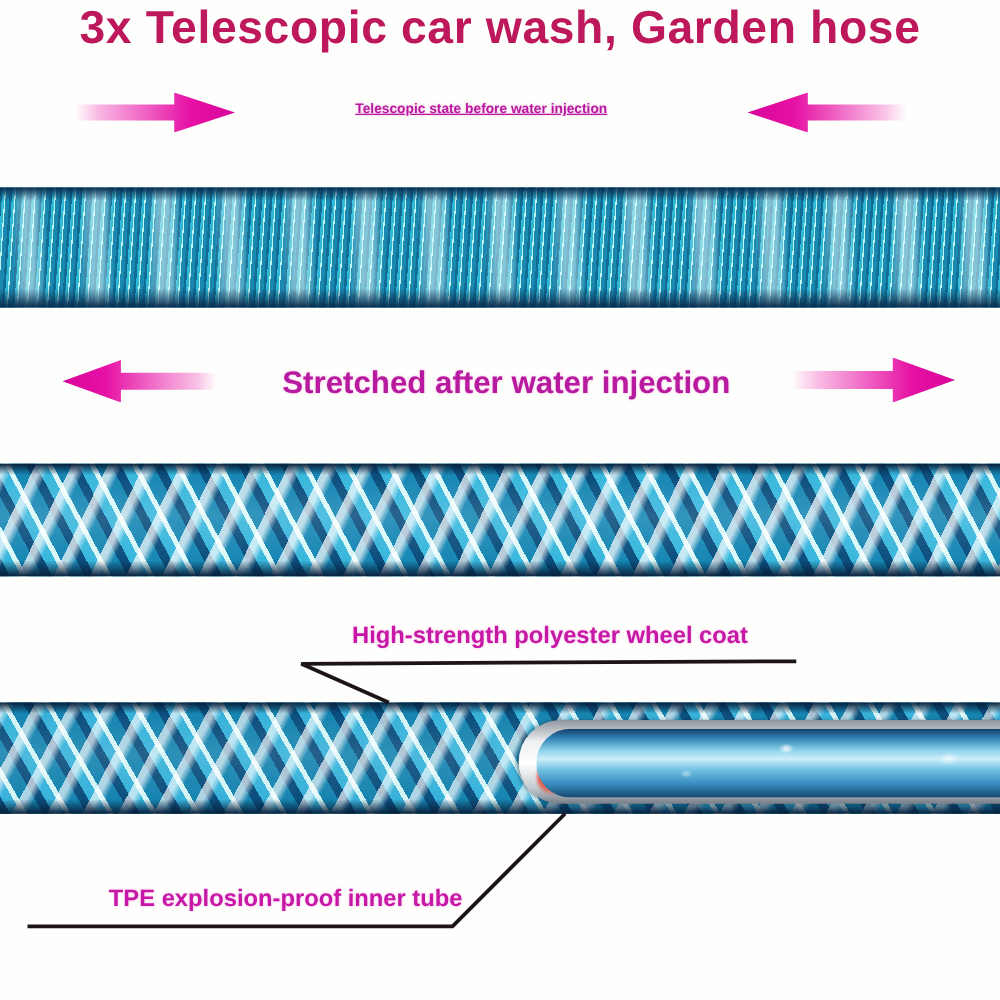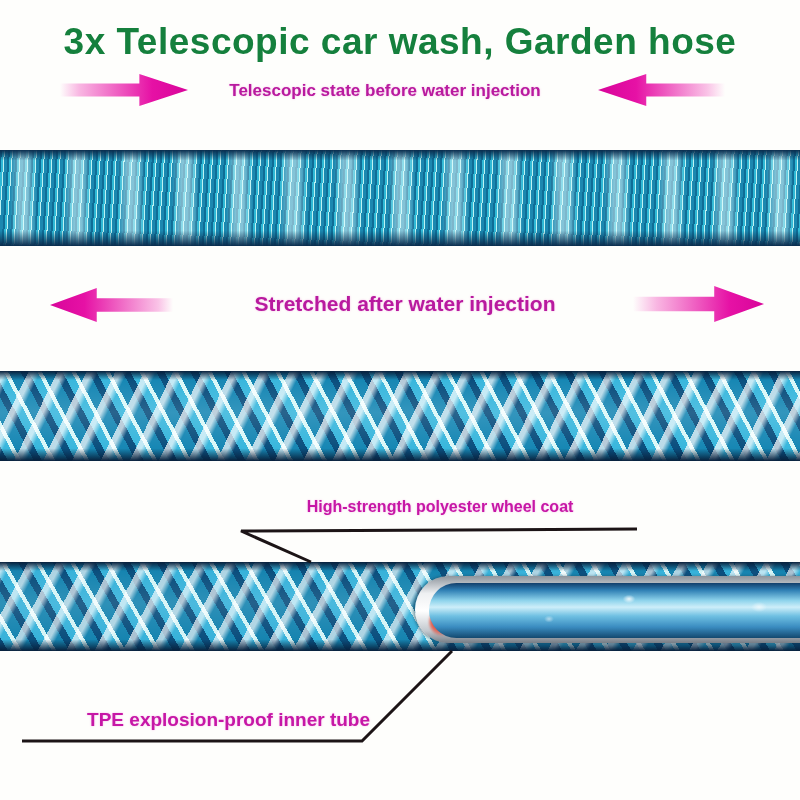--- a/index.html
+++ b/index.html
@@ -3,30 +3,30 @@
 <meta charset="utf-8">
 <style>
   html,body{margin:0;padding:0;background:#ffffff;}
   #canvas{
     position:relative;width:800px;height:800px;overflow:hidden;
     background:#fefefc;
     font-family:"Liberation Sans", sans-serif;
   }
   
   .title{
-    position:absolute;top:21px;left:0;width:800px;text-align:center;
-    font-size:37px;font-weight:700;color:#15803d;letter-spacing:.5px;
+    position:absolute;top:1px;left:0;width:800px;text-align:center;
+    font-size:37px;font-weight:700;color:#be185d;letter-spacing:.5px;
   }
   
   .caption{
     position:absolute;text-align:center;font-weight:700;color:#b81a9f;
     text-shadow:0 0 2px rgba(230,40,180,.35);
   }
-  .caption.before{top:81px;left:190px;width:390px;font-size:17px;}
-  .caption.after{top:292px;left:210px;width:390px;font-size:21px;}
+  .caption.before{top:81px;left:190px;width:390px;font-size:11px;text-decoration:underline;}
+  .caption.after{top:292px;left:210px;width:390px;font-size:25px;}
   
   .arrow{position:absolute;}
   .arrow.point-right{clip-path:polygon(0 30%,62% 30%,62% 0,100% 50%,62% 100%,62% 70%,0 70%);}
   .arrow.point-left{clip-path:polygon(100% 30%,38% 30%,38% 0,0 50%,38% 100%,38% 70%,100% 70%);}
   .arrow.r1-left{left:60px;top:74px;width:128px;height:32px;
     background:linear-gradient(90deg,rgba(236,17,166,0) 0%,rgba(236,17,166,.3) 15%,#e611a5 72%,#d8059a 100%);}
   .arrow.r1-right{left:598px;top:74px;width:127px;height:32px;
     background:linear-gradient(90deg,#d8059a 0%,#e611a5 30%,rgba(236,17,166,.25) 86%,rgba(236,17,166,0) 100%);}
   .arrow.r2-left{left:50px;top:288px;width:123px;height:34px;
     background:linear-gradient(90deg,#d8059a 0%,#e611a5 28%,rgba(236,17,166,.25) 88%,rgba(236,17,166,0) 100%);}
@@ -75,21 +75,21 @@
       radial-gradient(9px 6px at 200px 16px,rgba(255,255,255,.85),rgba(255,255,255,0) 70%),
       radial-gradient(11px 7px at 330px 24px,rgba(255,255,255,.6),rgba(255,255,255,0) 72%),
       radial-gradient(12px 9px at 498px 22px,rgba(255,255,255,.0) 40%,rgba(255,255,255,.75) 55%,rgba(255,255,255,0) 75%),
       radial-gradient(8px 6px at 430px 34px,rgba(255,255,255,.55),rgba(255,255,255,0) 70%),
       radial-gradient(7px 5px at 120px 36px,rgba(255,255,255,.5),rgba(255,255,255,0) 70%),
       linear-gradient(180deg,#123f6b 0%,#2f7fb4 13%,#8fd4ec 32%,#cdeef9 44%,#6fc0e2 60%,#3a8cc0 80%,#14496f 100%);
   }
   
   .callout-label{position:absolute;font-weight:700;color:#c617a6;
     text-shadow:0 0 2px rgba(235,70,200,.4);}
-  .callout-label.outer{top:498px;left:240px;width:400px;text-align:center;font-size:16px;}
+  .callout-label.outer{top:498px;left:240px;width:400px;text-align:center;font-size:19px;}
   .callout-label.inner{top:709px;left:30px;width:340px;text-align:right;font-size:19px;}
   svg.lines{position:absolute;left:0;top:0;pointer-events:none;}
 </style>
 </head>
 <body>
 
 <div id="canvas">
 
   <div class="title">3x Telescopic car wash, Garden hose</div>
 

